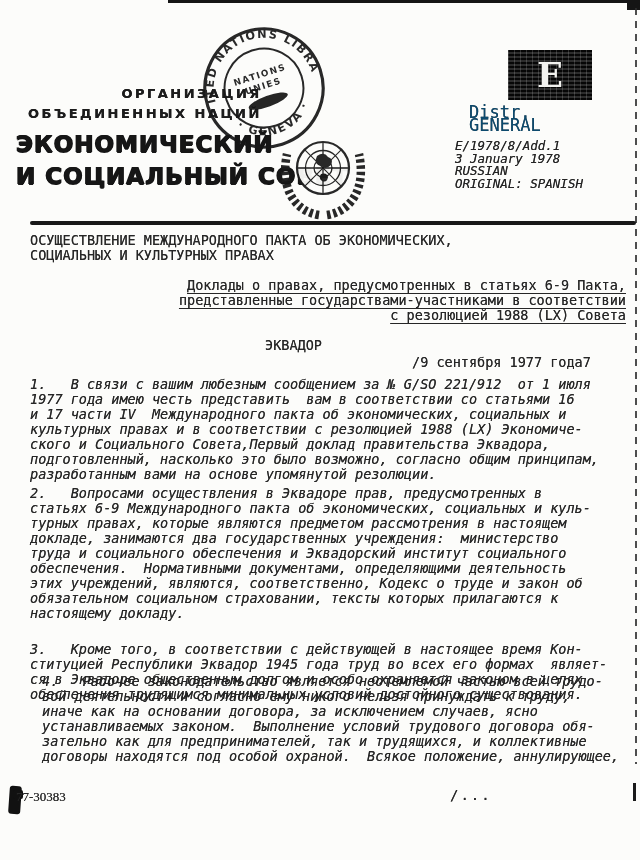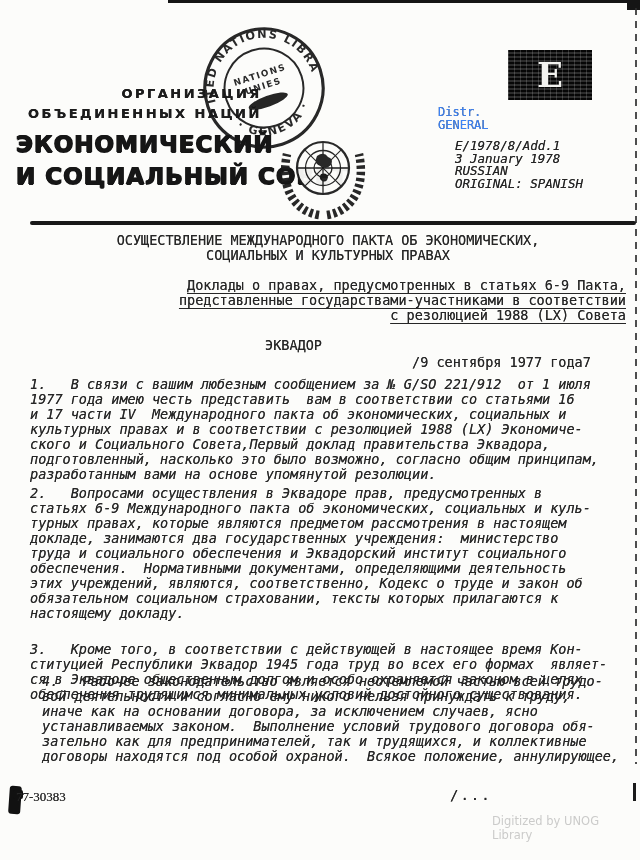--- a/index.html
+++ b/index.html
@@ -39,29 +39,29 @@
   
   .ebox{position:absolute;left:508px;top:50px;width:84px;height:50px;
     background:
       repeating-linear-gradient(90deg,rgba(255,255,255,.16) 0 1px,transparent 1px 6px),
       repeating-linear-gradient(180deg,#060606 0 2px,#2c2c2c 2px 4px);
     display:flex;align-items:center;justify-content:center;}
   .ebox .eletter{color:#f2f2ef;font-family:"DejaVu Serif","Liberation Serif",serif;
     font-weight:bold;font-size:34px;line-height:34px;text-shadow:0 0 1px #000;}
 
   
-  .distr-top{position:absolute;left:438px;top:106px;font-size:12px;line-height:13px;white-space:pre-line;color:#3b82f6;}
+  .distr-top{position:absolute;left:469px;top:106px;font-size:17px;line-height:13px;white-space:pre-line;color:#0c4a6e;}
   .distr-bottom{position:absolute;left:455px;top:140px;font-size:12.5px;line-height:12.5px;white-space:pre-line;color:#242424;font-style:italic;}
 
   
   .divider{position:absolute;left:30px;right:4px;top:221px;height:3.5px;background:#181818;border-radius:2px;}
 
   
   .tw{text-shadow:0 0 .5px rgba(25,25,25,.75);}
-  .title-block{position:absolute;left:30px;right:14px;top:233px;text-align:center;
+  .title-block{position:absolute;left:30px;right:14px;top:233px;
     font-size:13.5px;line-height:14.5px;white-space:pre-line;}
   .subtitle-block{position:absolute;left:30px;right:14px;top:278px;text-align:right;
     font-size:13.5px;line-height:15px;white-space:pre-line;
     text-decoration:underline;text-underline-offset:2.5px;}
   .country{position:absolute;left:265px;top:337px;font-size:13.5px;}
   .date-bracket{position:absolute;left:412px;top:354px;font-size:13.5px;}
   .para{position:absolute;left:30px;font-size:13.5px;line-height:15px;white-space:pre;font-style:italic;}
   .para-1{top:377px;} .para-2{top:486px;} .para-3{top:621px;margin-top:21px;} .para-4{top:674px;margin-left:12px;}
 
   
@@ -169,15 +169,14 @@
 обеспечения трудящимся минимальных условий достойного существования.</div>
   <div class="para para-4 tw">4.   Рабочее законодательство является неотемлемой частью всей трудо-
 вой деятельности и согласно ему никого нельзя принуждать к труду,
 иначе как на основании договора, за исключением случаев, ясно
 устанавливаемых законом.  Выполнение условий трудового договора обя-
 зательно как для предпринимателей, так и трудящихся, и коллективные
 договоры находятся под особой охраной.  Всякое положение, аннулирующее,</div>
 
   <div class="job-number tw">77-30383</div>
   <div class="continuation tw">/...</div>
-  <div class="watermark">Digitized by UNOG Library</div>
 
 </div>
 
 </body></html>

